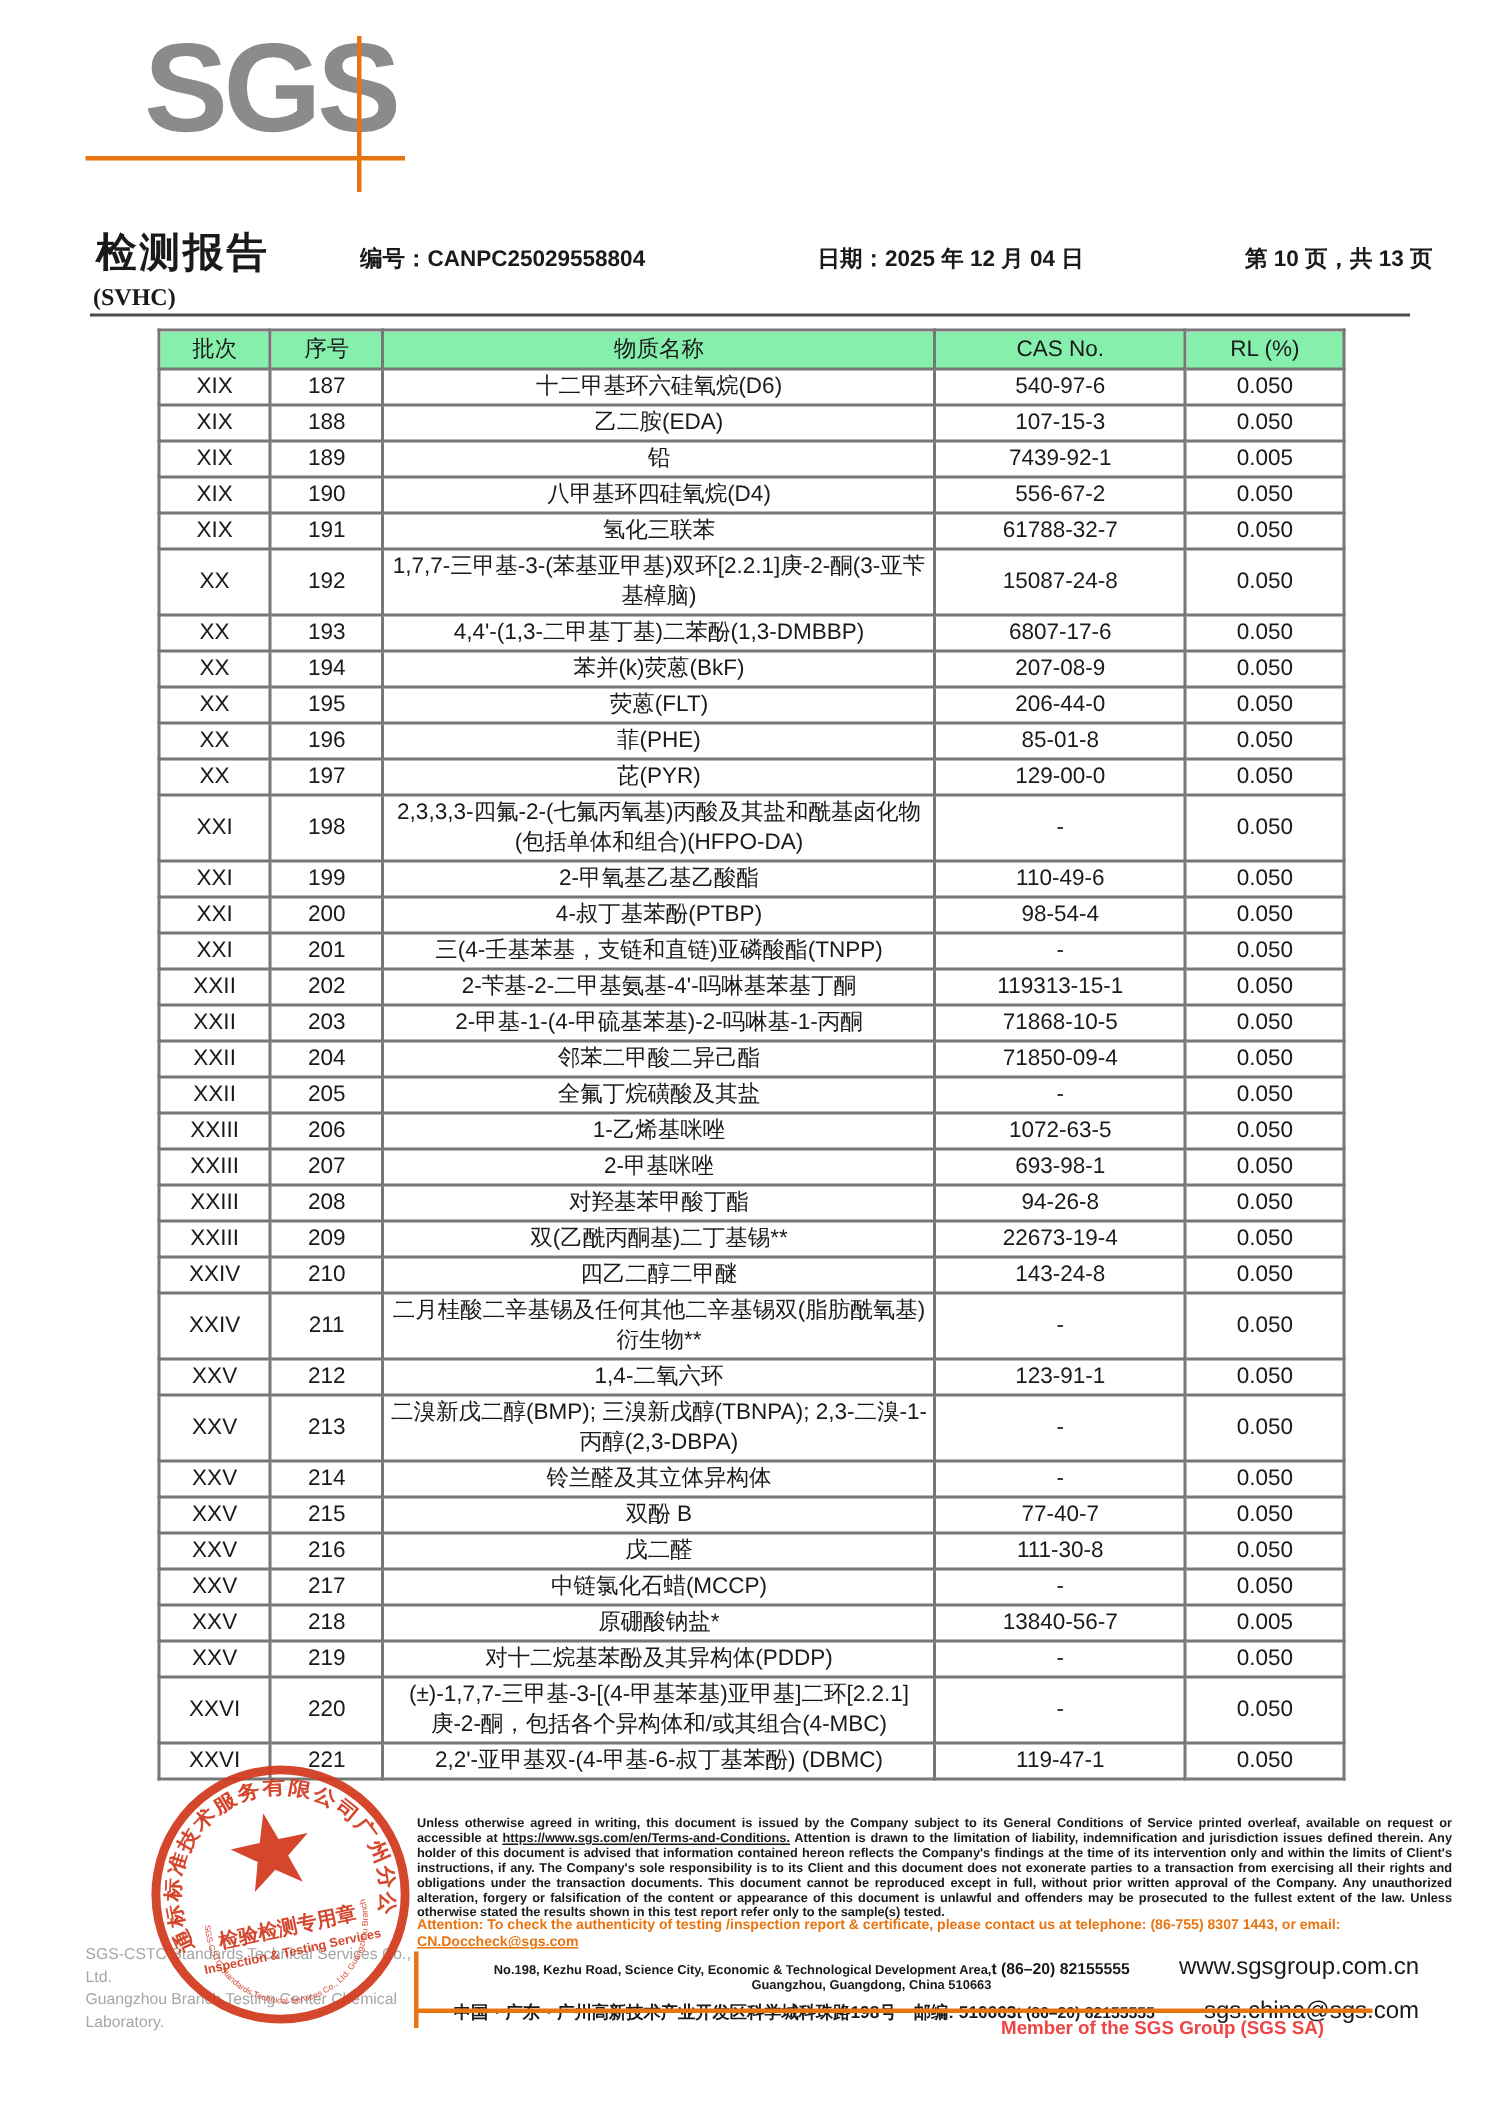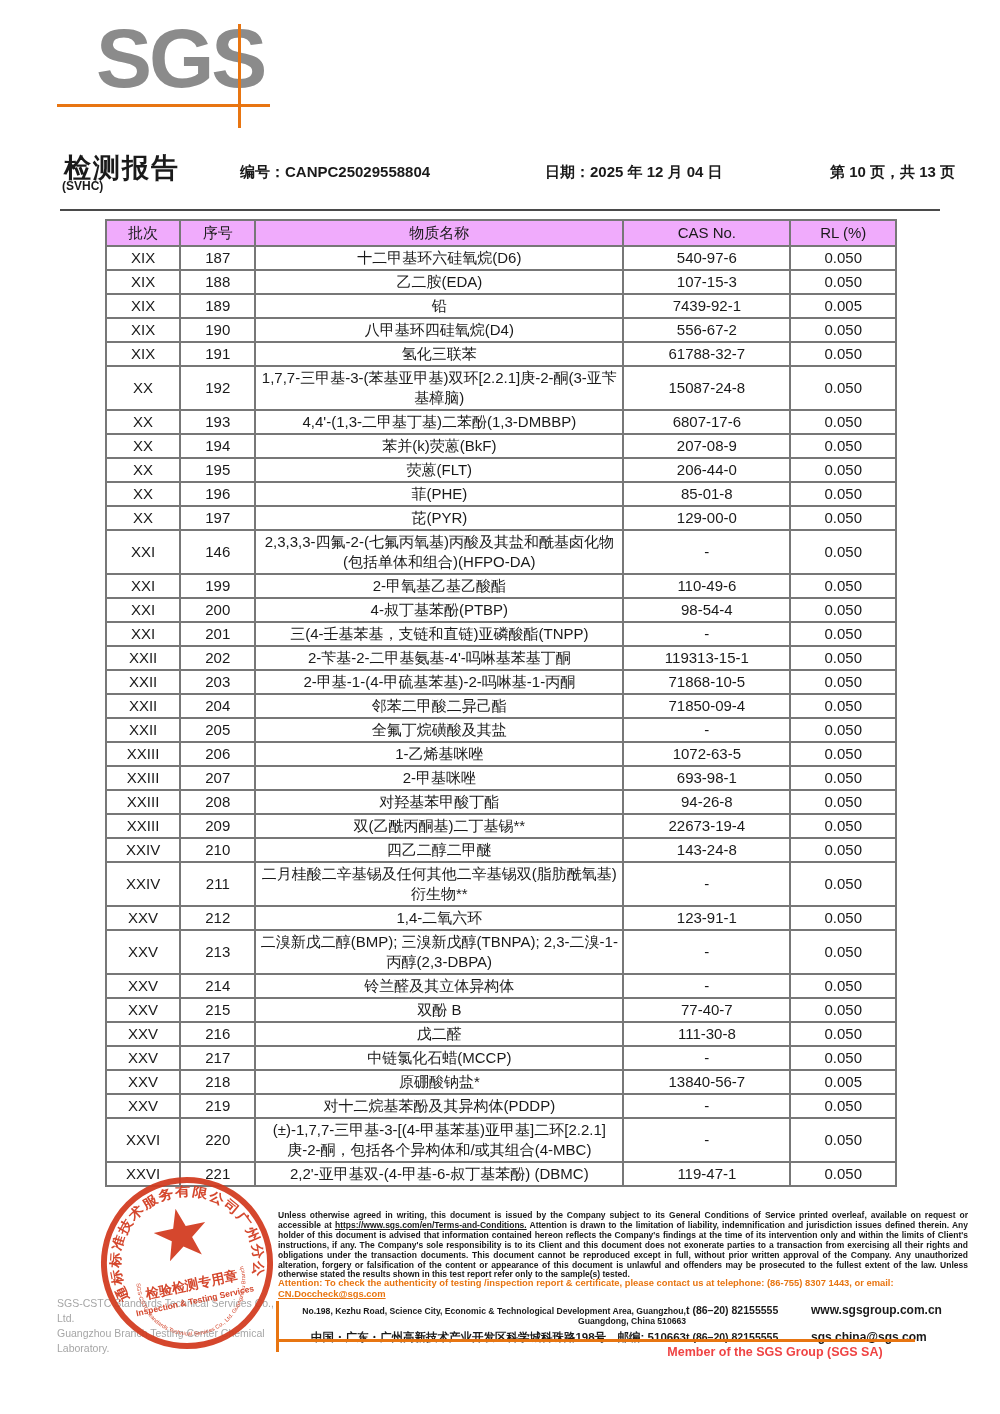--- a/index.html
+++ b/index.html
@@ -8,37 +8,37 @@
     font-family:"Liberation Sans", sans-serif;color:#1a1a1a;
   }
   
   .logo-text{
     position:absolute;left:96px;top:16px;font-size:84px;font-weight:700;
     color:#8b8b8b;letter-spacing:-3px;line-height:1;
   }
   .logo-vline{position:absolute;left:238px;top:24px;width:3px;height:104px;background:#e87511;}
   .logo-hline{position:absolute;left:57px;top:104px;width:213px;height:3px;background:#e87511;}
   .report-title{position:absolute;left:64px;top:150px;font-size:27px;font-weight:700;letter-spacing:2px;}
-  .report-subtitle{position:absolute;left:62px;top:179px;font-size:12px;font-weight:700;}
+  .report-subtitle{position:absolute;left:62px;top:190px;font-size:16px;font-weight:700;font-family:Liberation Serif, serif;}
   .meta{position:absolute;top:163px;font-size:15px;font-weight:700;white-space:nowrap;text-align:right;}
   .meta-no{left:240px;}
   .meta-date{left:545px;}
   .meta-page{left:810px;margin-left:20px;}
   .title-rule{position:absolute;left:60px;top:209px;width:880px;height:2px;background:#4a4a4a;}
 
   
   .svhc-table{
     position:absolute;left:105px;top:219px;width:792px;
     border-collapse:collapse;table-layout:fixed;font-size:15px;
   }
   .svhc-table th,.svhc-table td{
     border:2px solid #777777;text-align:center;vertical-align:middle;
     padding:1px 4px;line-height:20px;word-break:break-word;overflow:hidden;
   }
-  .svhc-table th{background:#f0abfc;font-weight:400;height:22px;}
+  .svhc-table th{background:#86efac;font-weight:400;height:22px;}
   .svhc-table td{height:20px;}
   .col-batch{width:71px;}
   .col-no{width:72px;}
   .col-name{width:352px;}
   .col-cas{width:160px;}
   .col-rl{width:101px;}
 
   
   .lab-name{
     position:absolute;left:57px;top:1296px;width:235px;
@@ -53,21 +53,21 @@
   .attention{
     position:absolute;left:278px;top:1277px;width:690px;
     font-size:9.4px;line-height:11px;font-weight:700;color:#e87511;
   }
   .attention .mail{text-decoration:underline;}
   .addr-vline{position:absolute;left:276px;top:1301px;width:3px;height:51px;background:#e87511;}
   .addr-block{position:absolute;left:286px;top:1303px;width:660px;}
   .addr-row{display:flex;align-items:baseline;margin-bottom:4px;}
   .addr-row .addr{flex:1 1 auto;text-align:right;}
   .addr-row .phone{flex:0 0 125px;font-size:10.5px;font-weight:600;}
-  .addr-row .site{flex:0 0 135px;font-size:12px;font-weight:700;}
+  .addr-row .site{flex:0 0 135px;font-size:16px;font-weight:400;}
   .addr-en{font-size:8.6px;font-weight:600;}
   .addr-cn{font-size:11.5px;font-weight:700;}
   .footer-hline{position:absolute;left:277px;top:1339px;width:638px;height:3px;background:#e87511;}
   .member{position:absolute;left:645px;top:1345px;width:260px;text-align:center;
     font-size:12.5px;font-weight:700;color:#ef4444;}
 </style>
 </head>
 <body>
 
 <div class="page">
@@ -173,21 +173,21 @@
         </tr>
         <tr>
           <td>XX</td>
           <td>197</td>
           <td>芘(PYR)</td>
           <td>129-00-0</td>
           <td>0.050</td>
         </tr>
         <tr>
           <td>XXI</td>
-          <td>146</td>
+          <td>198</td>
           <td>2,3,3,3-四氟-2-(七氟丙氧基)丙酸及其盐和酰基卤化物(包括单体和组合)(HFPO-DA)</td>
           <td>-</td>
           <td>0.050</td>
         </tr>
         <tr>
           <td>XXI</td>
           <td>199</td>
           <td>2-甲氧基乙基乙酸酯</td>
           <td>110-49-6</td>
           <td>0.050</td>

